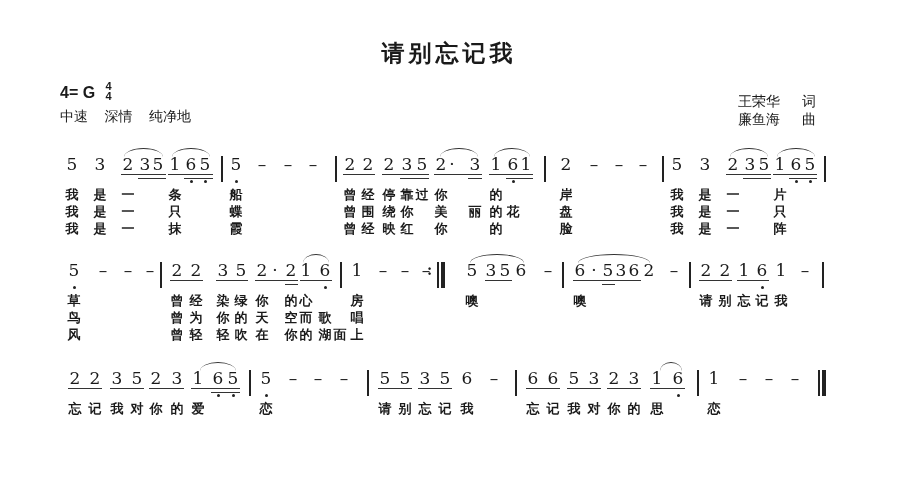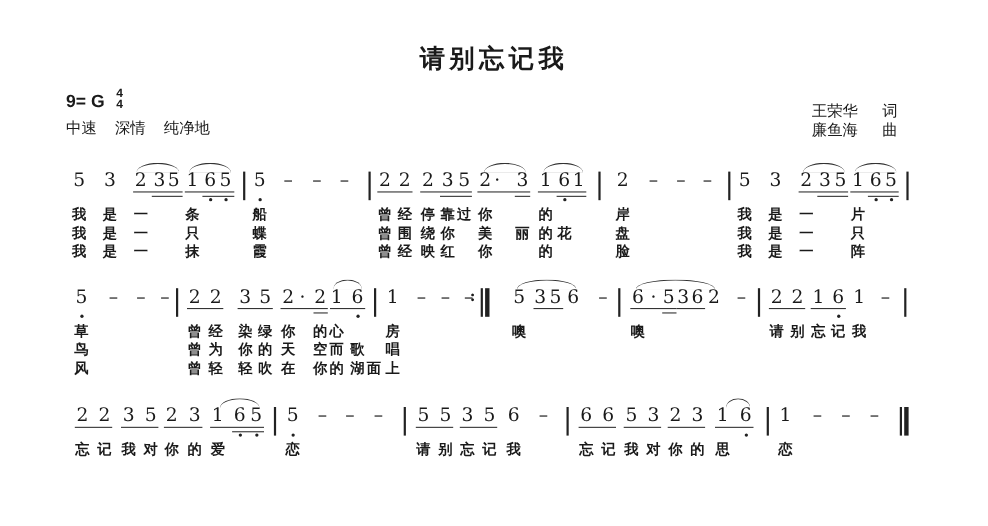--- a/index.html
+++ b/index.html
@@ -24,21 +24,21 @@
   .lyric { position:absolute; font-size:13px; font-weight:bold; font-family:"DejaVu Sans",sans-serif;
            width:16px; text-align:center; transform:translateX(-8px); }
   .rep { position:absolute; font-size:14px; font-weight:bold; }
 </style>
 </head>
 <body>
 
 <div class="abs title">请别忘记我</div>
 
 <div class="abs key">
-  <span>9= G</span>
+  <span>4= G</span>
   <span class="tsig">
     <span>4</span><br>
     <span>4</span>
   </span>
 </div>
 
 <div class="abs tempo">中速  深情  纯净地</div>
 
 <div class="abs credits">
   <div>

